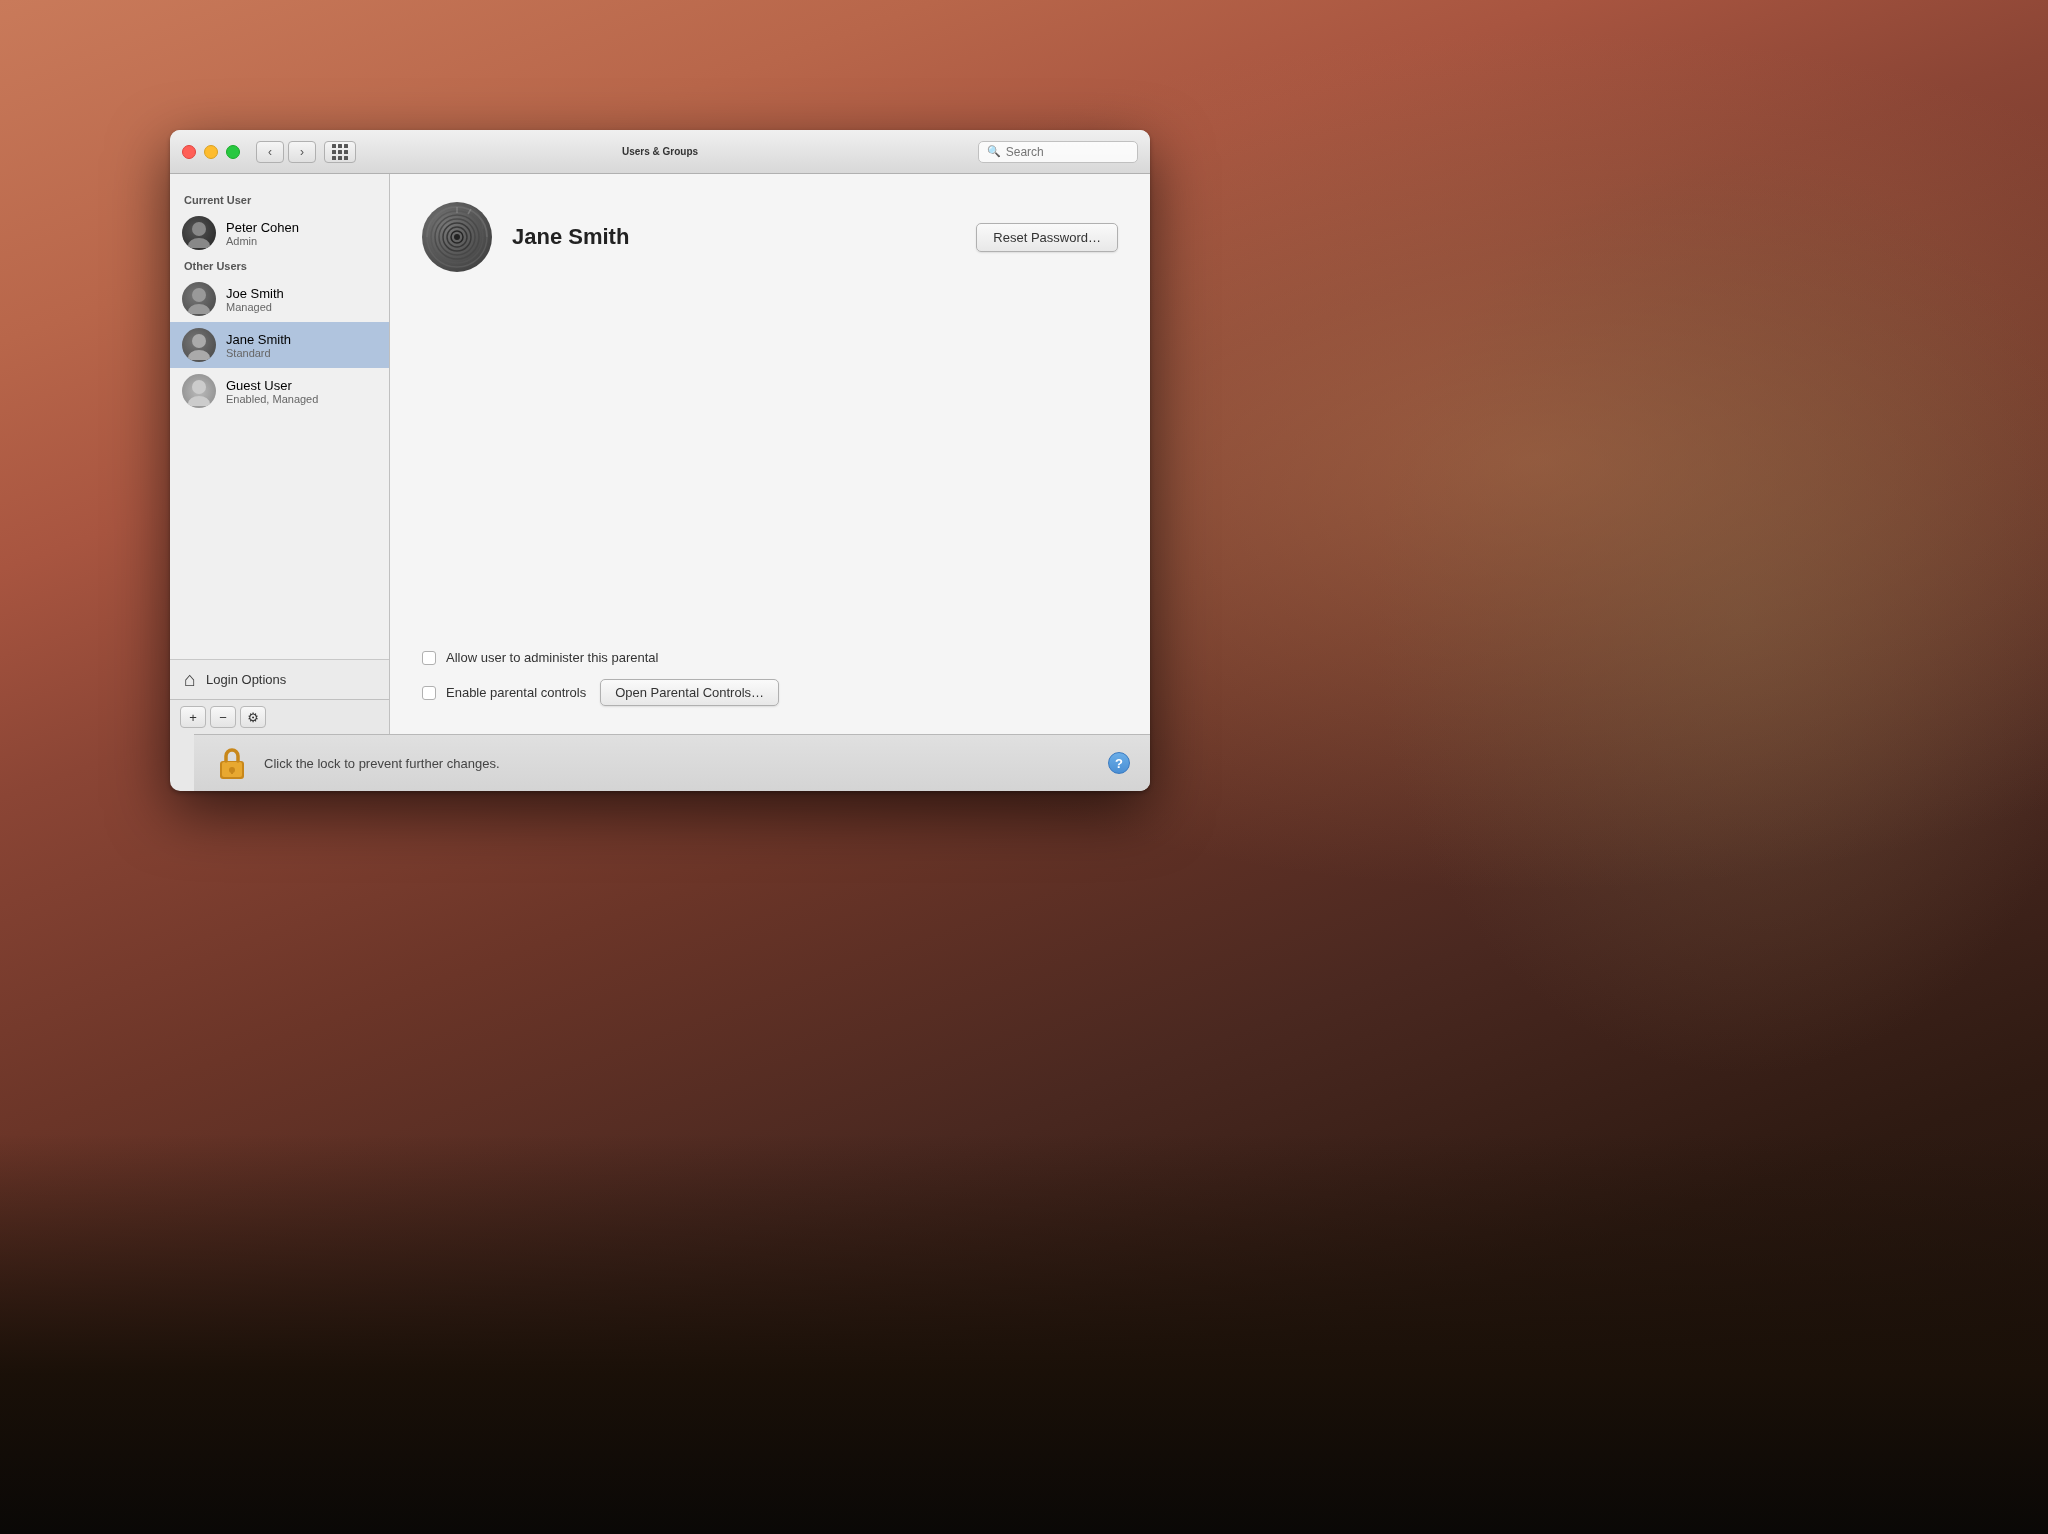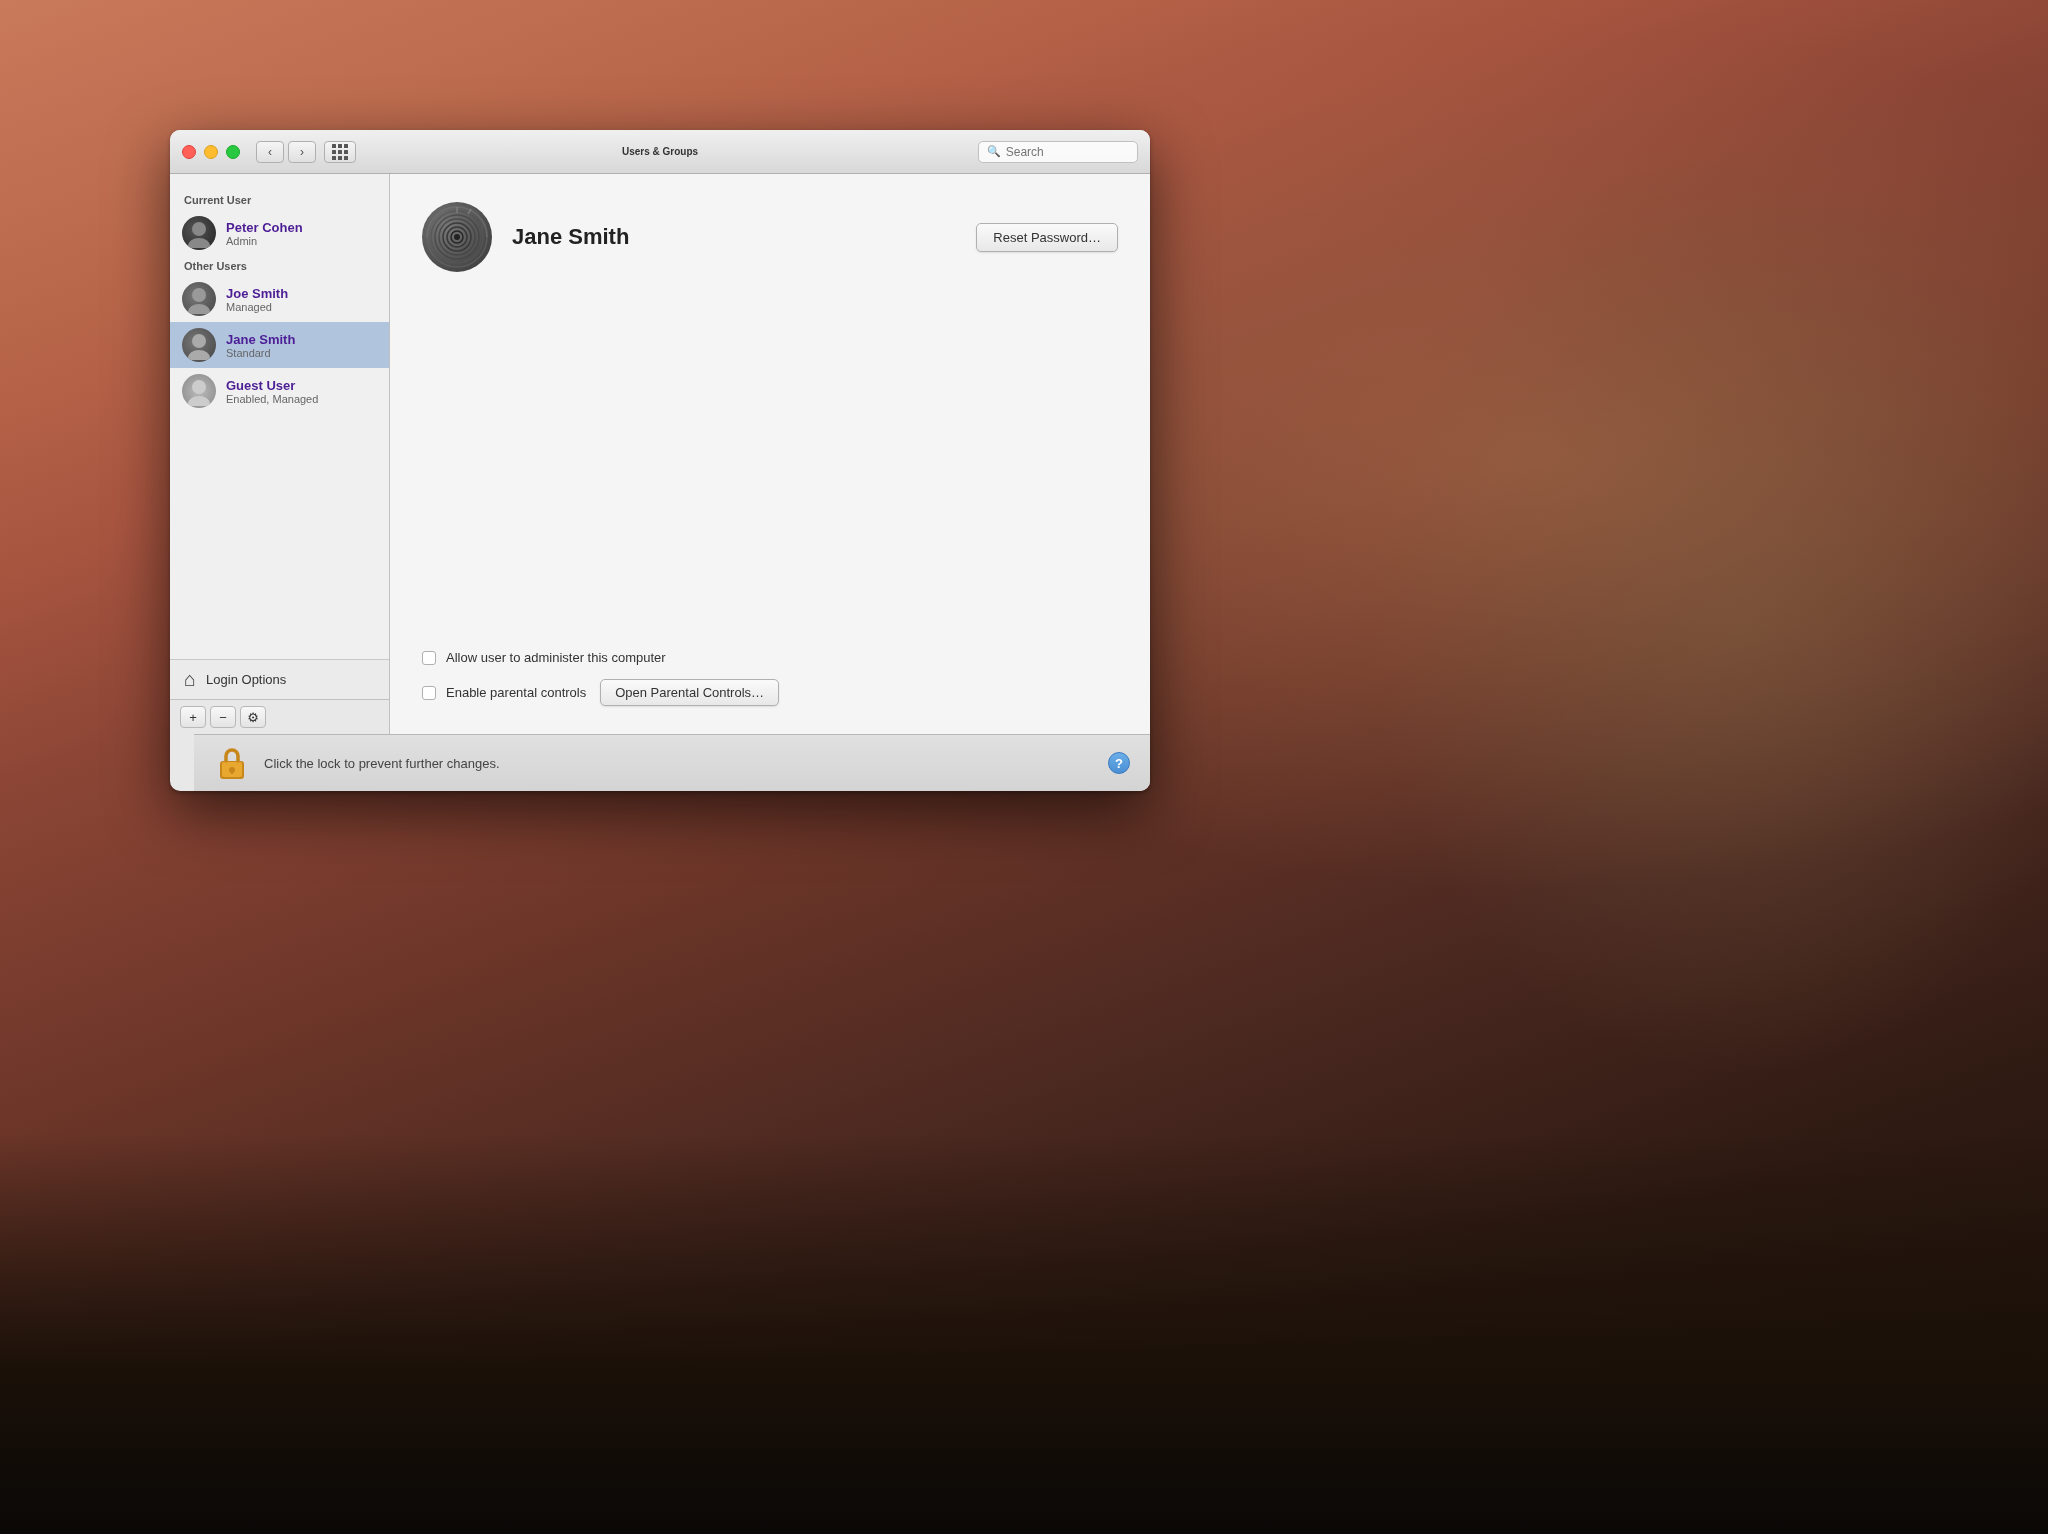--- a/index.html
+++ b/index.html
@@ -229,22 +229,22 @@
       background: radial-gradient(circle at 50% 50%, #bbb, #888);
     }
 
     .user-info {
       display: flex;
       flex-direction: column;
     }
 
     .user-name {
       font-size: 13px;
-      font-weight: 700;
-      color: #4c1d95;
+      font-weight: 400;
+      color: #000000;
     }
 
     .user-role {
       font-size: 11px;
       color: #666;
     }
 
     .sidebar-spacer { flex: 1; }
 
     .login-options-btn {
@@ -577,21 +577,21 @@
         </div>
 
         <span class="current-user-name">Jane Smith</span>
 
         <button class="reset-password-btn">Reset Password…</button>
       </div>
 
       <div class="options-area">
         <div class="checkbox-row">
           <div class="mac-checkbox"></div>
-          <span class="checkbox-label">Allow user to administer this computer</span>
+          <span class="checkbox-label">Allow user to administer this parental</span>
         </div>
 
         <div class="checkbox-row">
           <div class="mac-checkbox"></div>
           <span class="checkbox-label">Enable parental controls</span>
           <button class="parental-controls-btn">Open Parental Controls…</button>
         </div>
       </div>
 
     </div>

